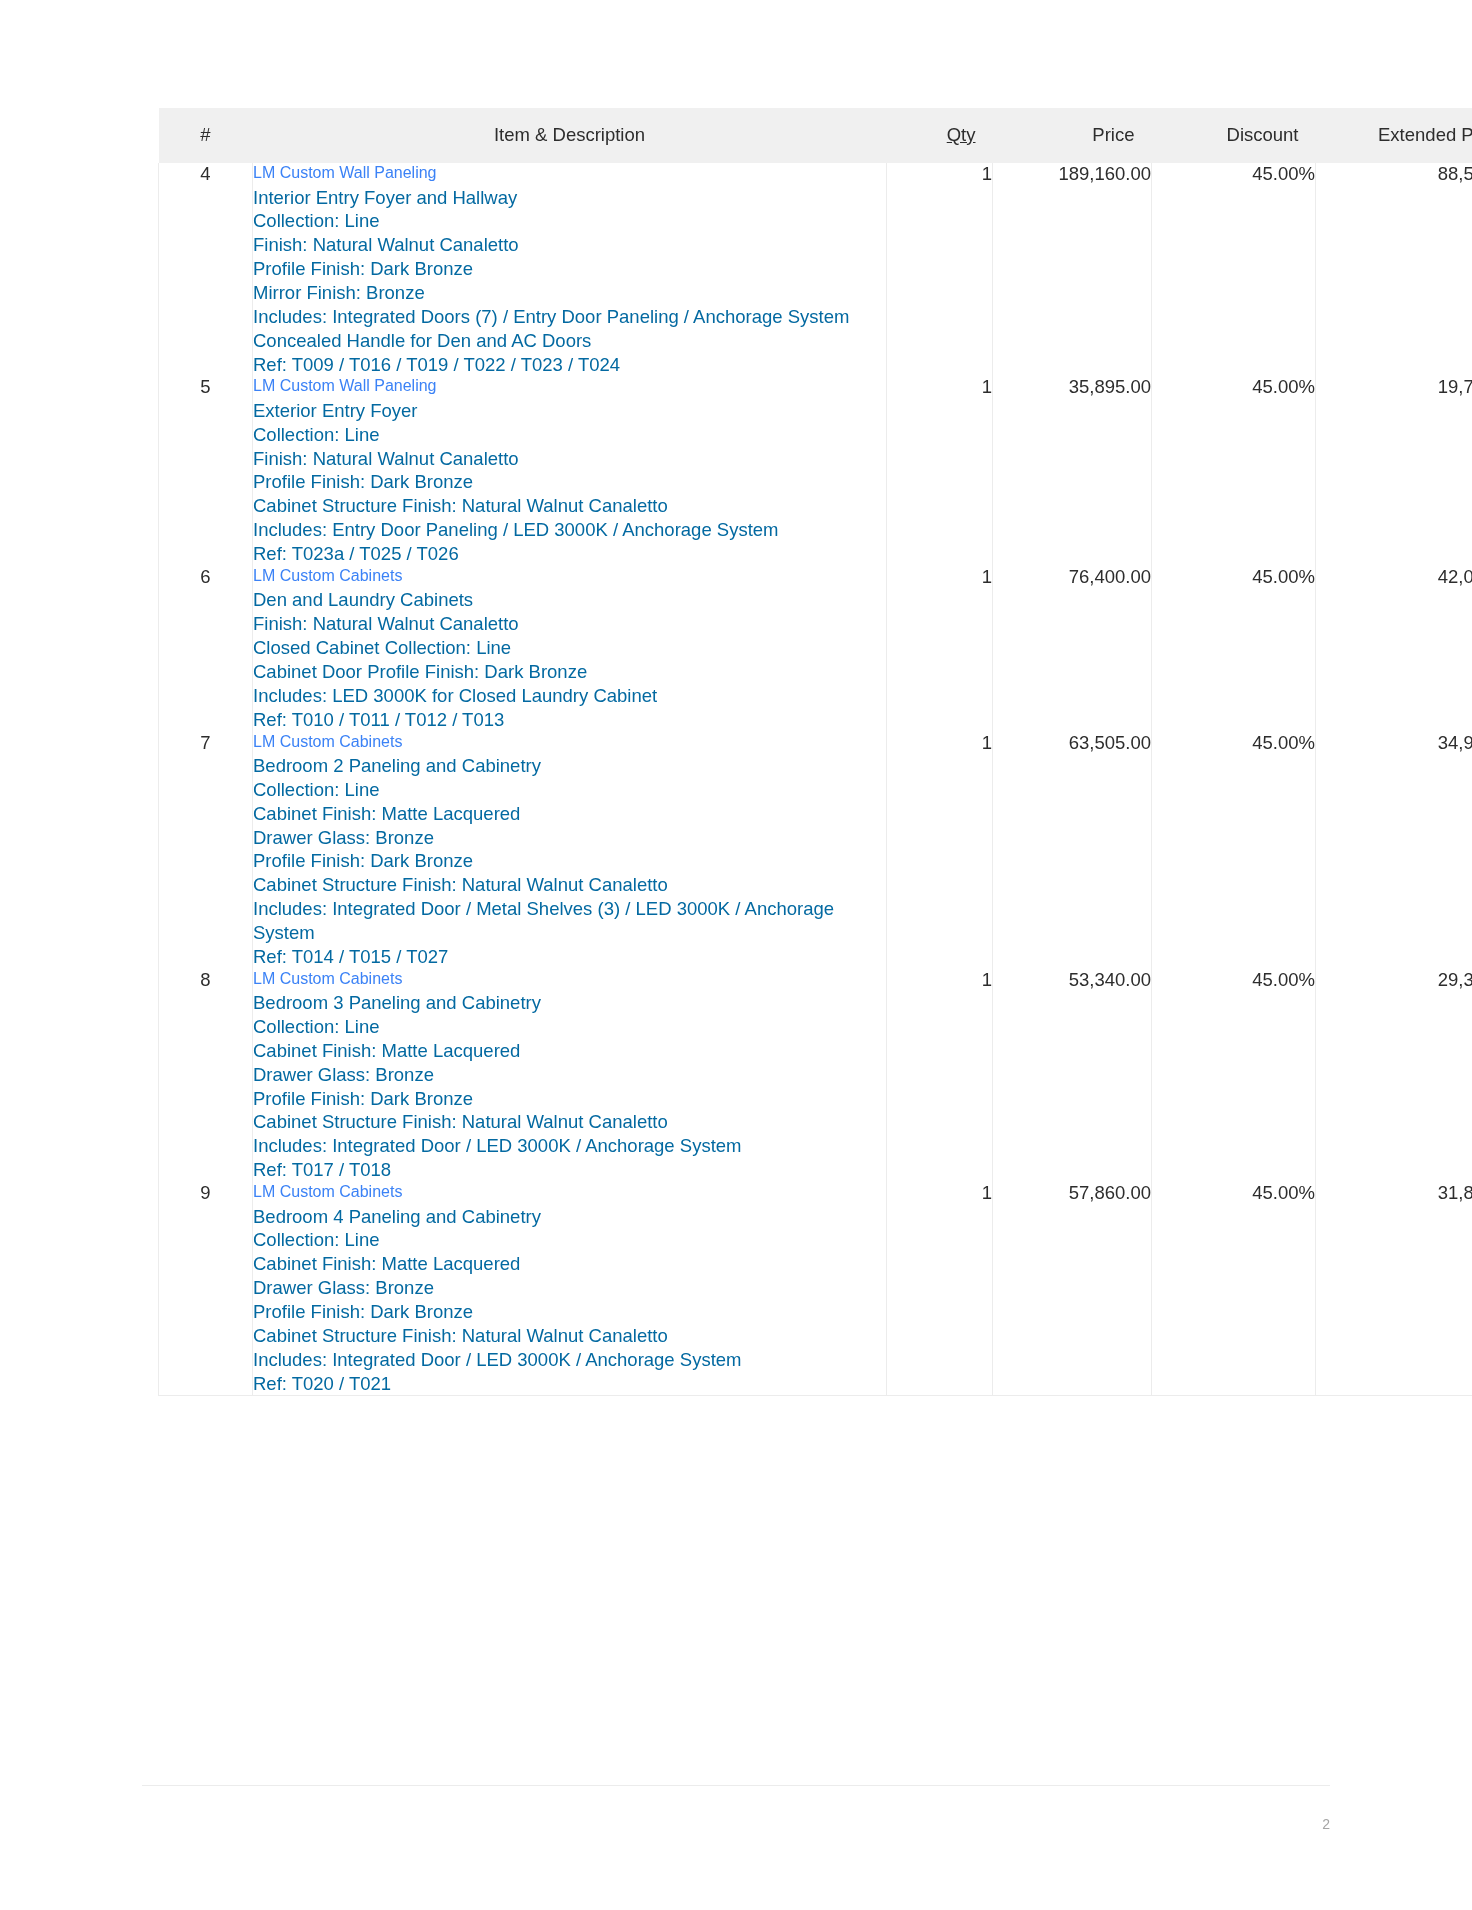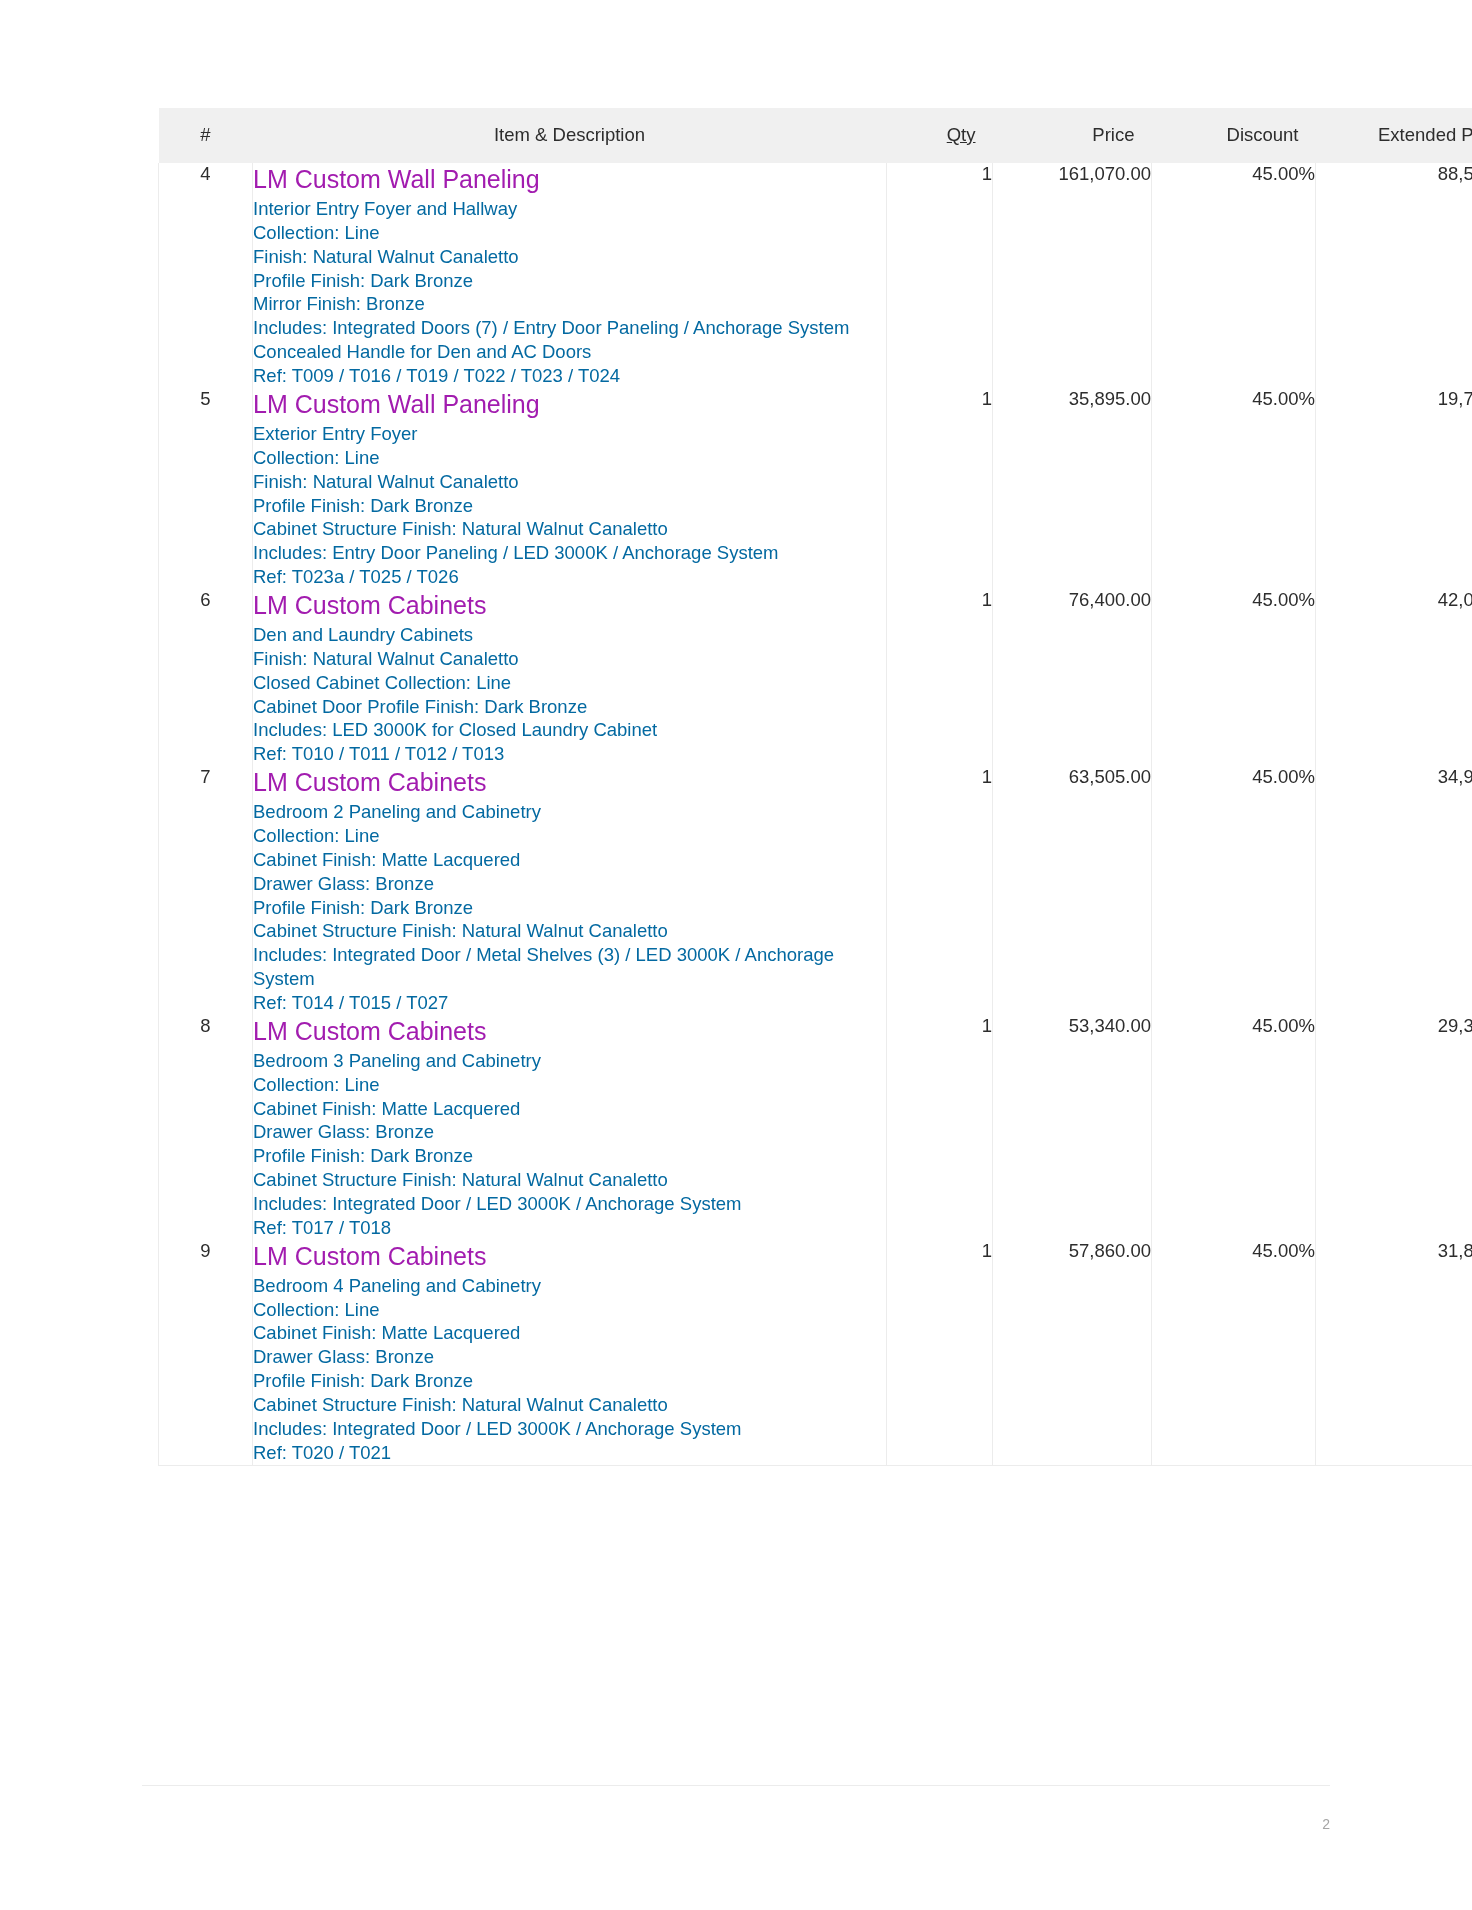--- a/index.html
+++ b/index.html
@@ -71,22 +71,22 @@
     padding: 22px 18px 44px 18px;
   }
   td.c-qty, td.c-price, td.c-disc, td.c-ext {
     text-align: right;
     font-size: 18.5px;
     color: #2d2d2d;
     padding: 22px 18px 0 18px;
     white-space: nowrap;
   }
   .item-title {
-    font-size: 25px;
-    color: #a21caf;
+    font-size: 16px;
+    color: #3b82f6;
     line-height: 1.28;
     margin: 0 0 2px 0;
   }
   .item-line {
     font-size: 18.5px;
     color: #0369a1;
     line-height: 1.29;
     margin: 0;
   }
   .footer-rule {
@@ -131,21 +131,21 @@
               <div class="item-line">Interior Entry Foyer and Hallway</div>
               <div class="item-line">Collection: Line</div>
               <div class="item-line">Finish: Natural Walnut Canaletto</div>
               <div class="item-line">Profile Finish: Dark Bronze</div>
               <div class="item-line">Mirror Finish: Bronze</div>
               <div class="item-line">Includes: Integrated Doors (7) / Entry Door Paneling / Anchorage System</div>
               <div class="item-line">Concealed Handle for Den and AC Doors</div>
               <div class="item-line">Ref: T009 / T016 / T019 / T022 / T023 / T024</div>
             </td>
             <td class="c-qty">1</td>
-            <td class="c-price">161,070.00</td>
+            <td class="c-price">189,160.00</td>
             <td class="c-disc">45.00%</td>
             <td class="c-ext">88,588.50</td>
           </tr>
           <tr>
             <td class="c-num">5</td>
             <td class="c-desc">
               <div class="item-title">LM Custom Wall Paneling</div>
               <div class="item-line">Exterior Entry Foyer</div>
               <div class="item-line">Collection: Line</div>
               <div class="item-line">Finish: Natural Walnut Canaletto</div>

